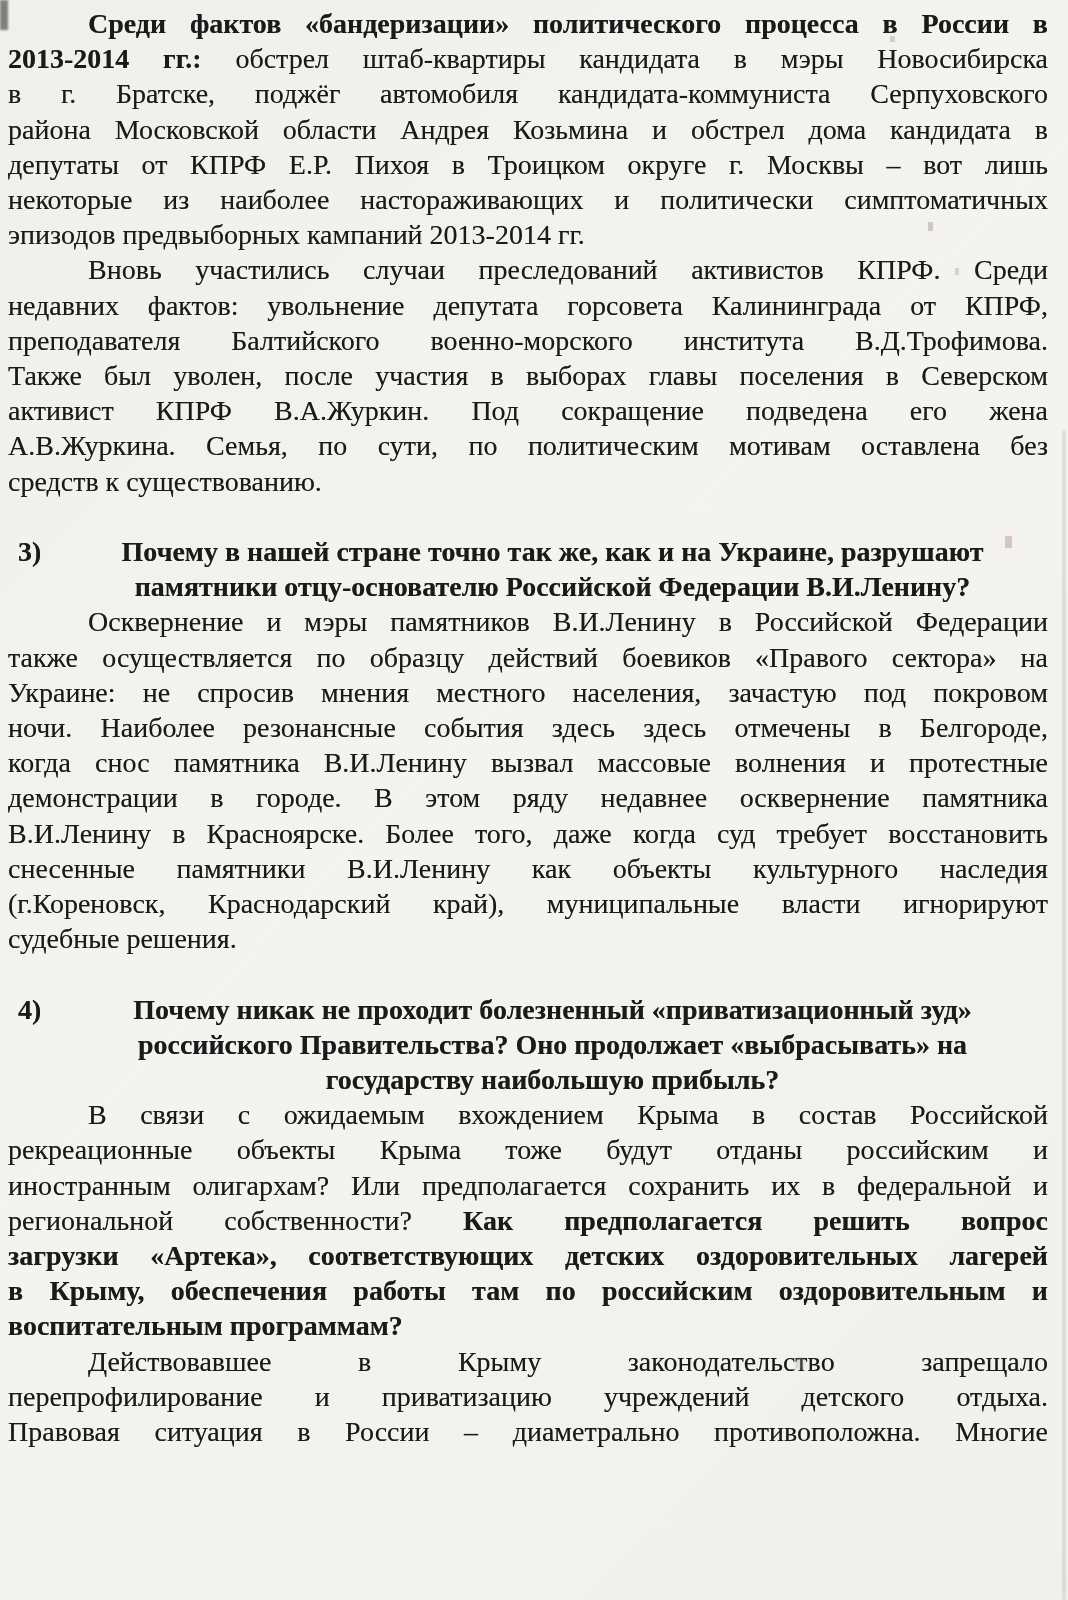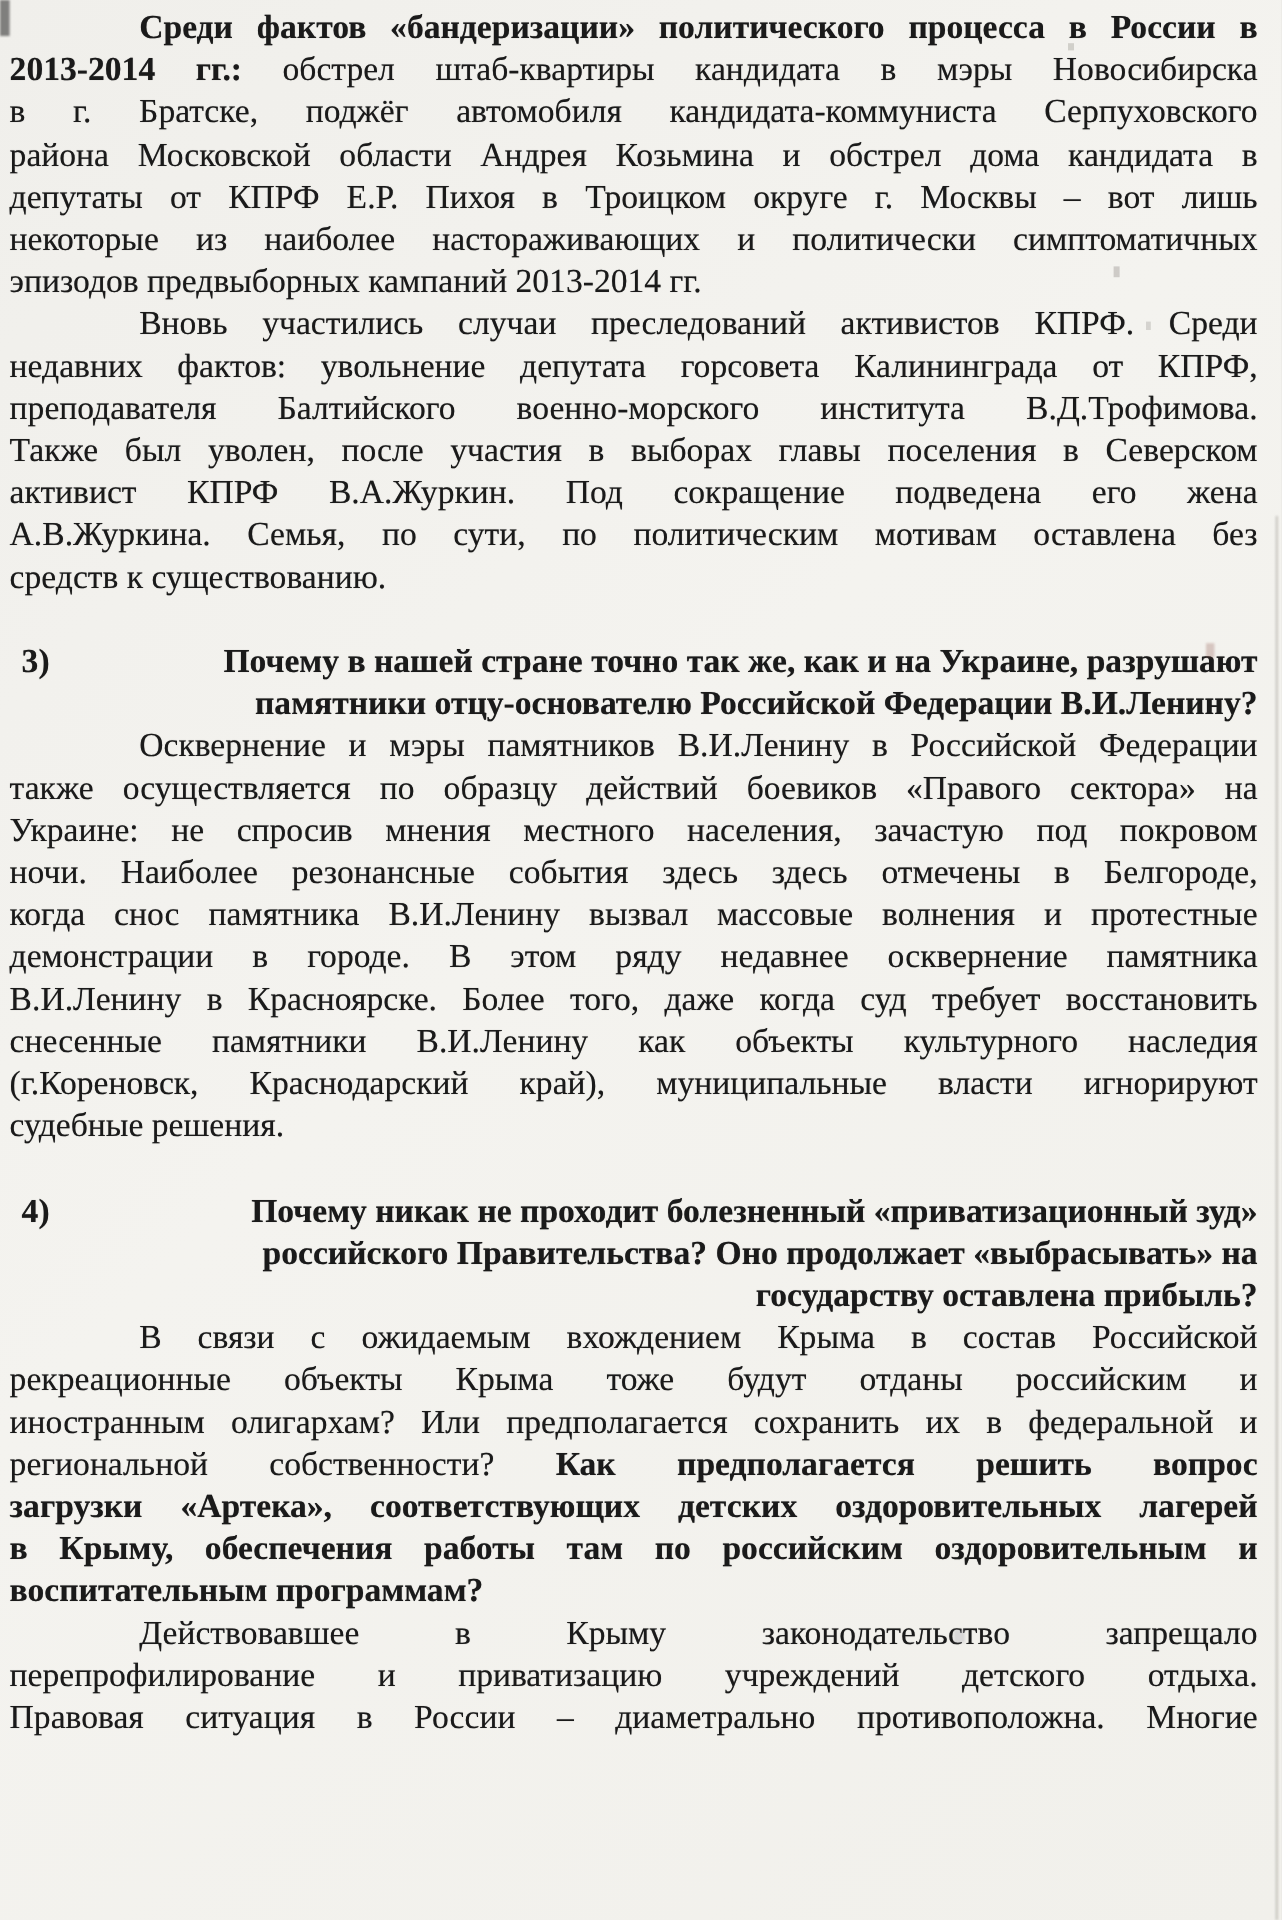--- a/index.html
+++ b/index.html
@@ -20,33 +20,33 @@
     line-height: 35.2px;
     color: #1a1a1a;
     text-shadow: 0 0 0.6px rgba(25,25,25,0.55);
   }
   .paragraph { margin: 0; }
   .line {
     text-align: justify;
     white-space: normal;
   }
   .line.jfull { text-align-last: justify; }
-  .line.indent { text-indent: 80px; margin-left: 28px; }
+  .line.indent { text-indent: 80px; }
   .seg.bold { font-weight: bold; }
   .heading {
     display: flex;
     margin-top: 35.2px;
     margin-left: 10px;
     font-weight: bold;
   }
   .heading .num {
     flex: 0 0 39px;
   }
   .heading-body { flex: 1 1 auto; }
-  .heading .line { text-align: right; text-align-last: auto; }
+  .heading .line { text-align: center; text-align-last: auto; }
   
   .artifact { position: absolute; pointer-events: none; }
   .crease-right {
     right: 3px; top: 430px; width: 2px; height: 1170px;
     background: rgba(105, 99, 90, 0.28);
     filter: blur(0.8px);
   }
   .corner-smudge {
     left: 0; top: 0; width: 8px; height: 30px;
     background: rgba(35, 35, 35, 0.55);
@@ -104,21 +104,21 @@
       <div class="line jfull"><span class="seg">В.И.Ленину в Красноярске. Более того, даже когда суд требует восстановить</span></div>
       <div class="line jfull"><span class="seg">снесенные памятники В.И.Ленину как объекты культурного наследия</span></div>
       <div class="line jfull"><span class="seg">(г.Кореновск, Краснодарский край), муниципальные власти игнорируют</span></div>
       <div class="line"><span class="seg">судебные решения.</span></div>
     </div>
     <div class="heading">
       <span class="num">4)</span>
       <div class="heading-body">
         <div class="line"><span class="seg bold">Почему никак не проходит болезненный «приватизационный зуд»</span></div>
         <div class="line"><span class="seg bold">российского Правительства? Оно продолжает «выбрасывать» на</span></div>
-        <div class="line"><span class="seg bold">государству оставлена прибыль?</span></div>
+        <div class="line"><span class="seg bold">государству наибольшую прибыль?</span></div>
       </div>
     </div>
     <div class="paragraph">
       <div class="line jfull indent"><span class="seg">В связи с ожидаемым вхождением Крыма в состав Российской</span></div>
       <div class="line jfull"><span class="seg">рекреационные объекты Крыма тоже будут отданы российским и</span></div>
       <div class="line jfull"><span class="seg">иностранным олигархам? Или предполагается сохранить их в федеральной и</span></div>
       <div class="line jfull"><span class="seg">региональной собственности? </span><span class="seg bold">Как предполагается решить вопрос</span></div>
       <div class="line jfull"><span class="seg bold">загрузки «Артека», соответствующих детских оздоровительных лагерей</span></div>
       <div class="line jfull"><span class="seg bold">в Крыму, обеспечения работы там по российским оздоровительным и</span></div>
       <div class="line"><span class="seg bold">воспитательным программам?</span></div>

